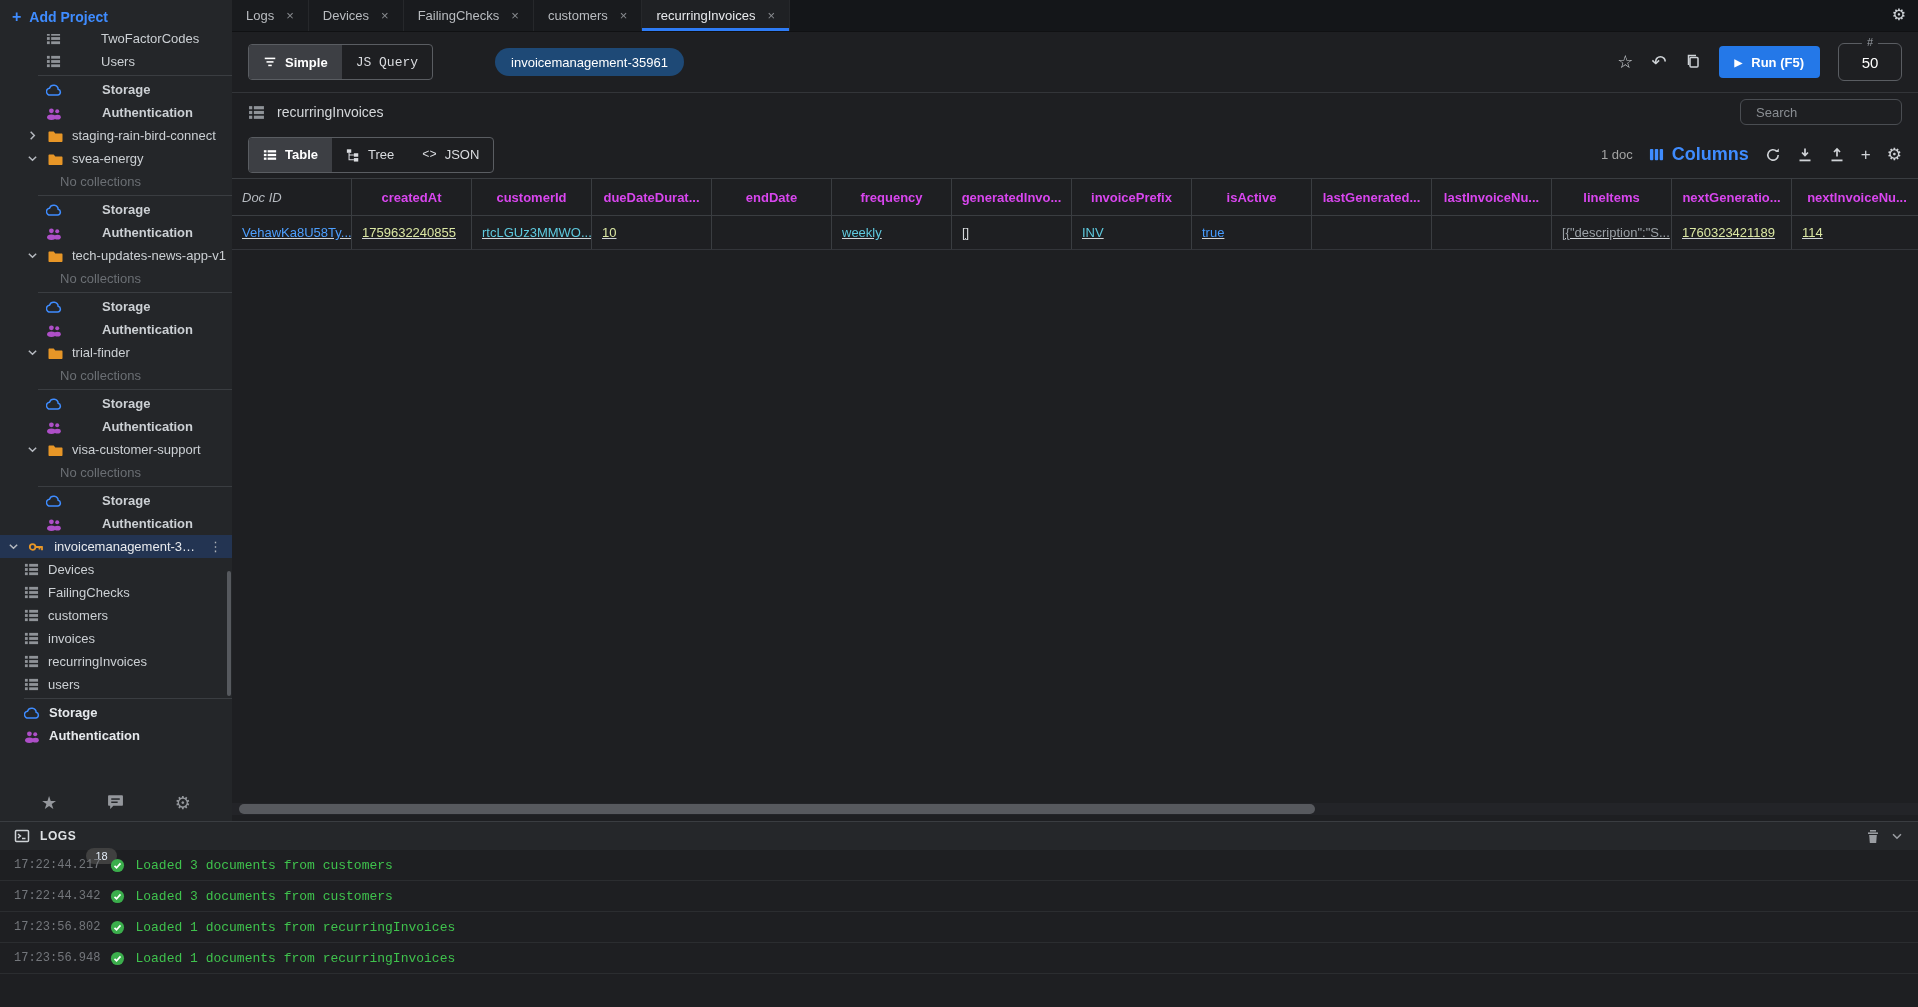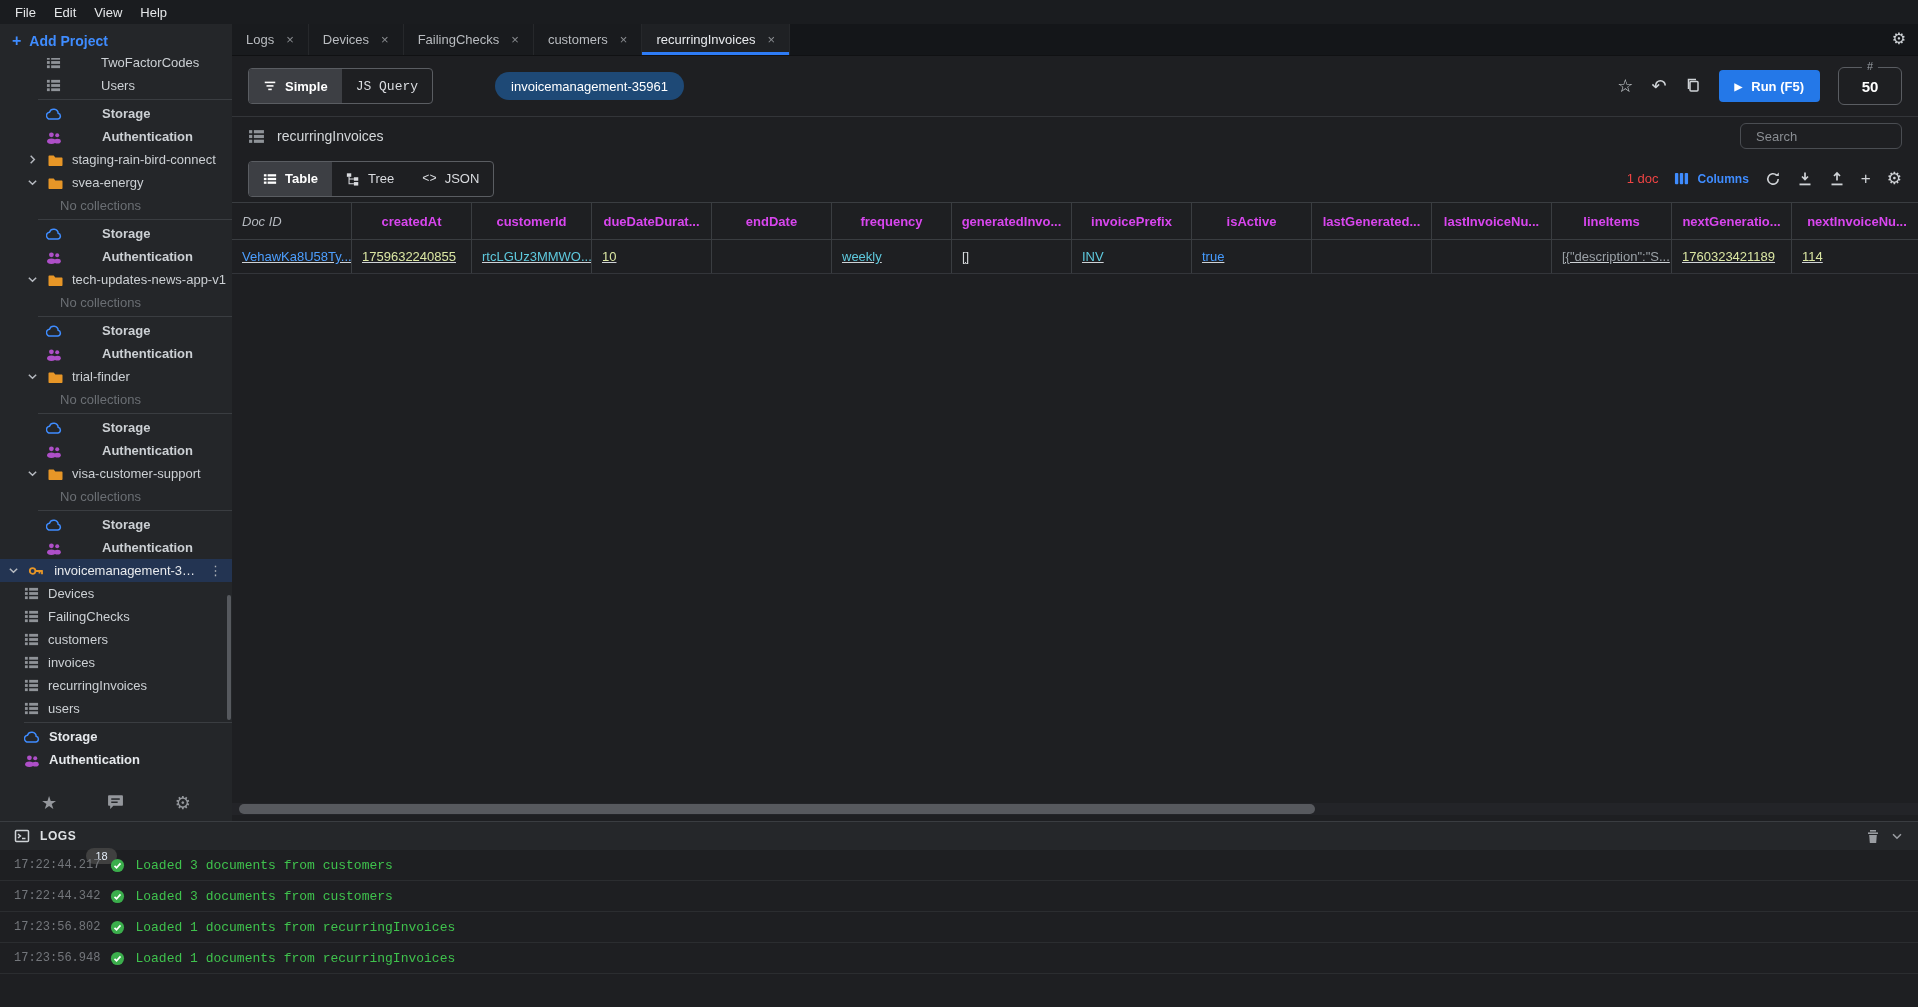--- a/index.html
+++ b/index.html
@@ -67,40 +67,40 @@
   .qicon{font-size:18px;color:#cfd3d7;cursor:pointer;line-height:1;}
   .run-btn{height:32px;background:#2478e8;border:none;border-radius:4px;color:#fff;font-weight:bold;
            font-size:13px;display:flex;align-items:center;gap:9px;padding:0 16px;cursor:pointer;
            font-family:"Liberation Sans",sans-serif;}
   .run-btn .play{font-size:10px;}
   .limit-box{position:relative;width:62px;height:36px;border:1px solid #5a5d62;border-radius:6px;
              display:flex;align-items:center;justify-content:center;}
   .limit-box .hash{position:absolute;top:-8px;left:50%;transform:translateX(-50%);background:#1e1f22;
                    padding:0 5px;font-size:11px;color:#9aa0a6;}
   .limit-box input{width:40px;background:transparent;border:none;outline:none;color:#fff;
-                   font-size:15px;text-align:center;font-family:"Liberation Sans",sans-serif;font-weight:bold;}
+                   font-size:15px;text-align:center;font-family:"Liberation Sans",sans-serif;}
 
   
   .colhead{height:38px;border-top:1px solid #333539;display:flex;align-items:center;gap:12px;
            padding:0 16px;flex:0 0 auto;}
   .colhead .title{font-size:14px;color:#d5d8db;}
   .colhead .spacer{flex:1 1 auto;}
   .search input{width:130px;height:24px;background:transparent;border:1px solid #4a4d52;border-radius:6px;
         color:#d5d8db;font-size:13px;padding:0 15px;outline:none;font-family:"Liberation Sans",sans-serif;}
   .search input::placeholder{color:#8a8e93;}
 
   
   .fsrow{height:37px;display:flex;align-items:center;gap:34px;padding:0 16px;flex:0 0 auto;}
   .fsbtn{display:flex;align-items:center;gap:9px;color:#3f8cff;font-size:13px;font-weight:bold;cursor:pointer;}
 
   
   .viewbar{height:47px;display:flex;align-items:center;padding:0 16px;gap:15px;flex:0 0 auto;}
   .viewbar .right{margin-left:auto;display:flex;align-items:center;gap:16px;}
-  .doc-count{color:#ef4444;font-size:13px;}
-  .columns-btn{display:flex;align-items:center;gap:8px;color:#3f8cff;font-weight:bold;font-size:12px;cursor:pointer;}
+  .doc-count{color:#a3a3a3;font-size:13px;}
+  .columns-btn{display:flex;align-items:center;gap:8px;color:#3f8cff;font-weight:bold;font-size:18px;cursor:pointer;}
   .vicon{color:#d0d3d7;cursor:pointer;line-height:0;}
   .vicon.txt{font-size:17px;line-height:1;}
 
   
   .grid{flex:1 1 auto;position:relative;overflow:hidden;}
   .thead,.trowdata{display:flex;}
   .thead{border-top:1px solid #3a3d41;border-bottom:1px solid #3a3d41;height:36px;}
   .trowdata{border-bottom:1px solid #33353a;height:33px;text-decoration:underline;}
   .th,.td{width:120px;flex:0 0 120px;display:flex;align-items:center;padding:0 10px;
           border-right:1px solid #3a3d41;box-sizing:border-box;overflow:hidden;white-space:nowrap;}
@@ -128,26 +128,20 @@
   .lrow{height:30px;display:flex;align-items:center;gap:10px;padding:0 14px;border-bottom:1px solid #2b2d30;
         font-family:"Liberation Mono",monospace;}
   .ltime{color:#73767b;font-size:12px;}
   .lmsg{color:#3fc24d;font-size:13px;}
 </style>
 </head>
 <body>
 
 <div class="app">
 
-  <div class="menubar">
-      <span class="menu-item">File</span>
-      <span class="menu-item">Edit</span>
-      <span class="menu-item">View</span>
-      <span class="menu-item">Help</span>
-    </div>
 
   <div class="mid">
 
     <aside class="sidebar">
       <div class="sb-head">
         <span class="plus">+</span>
         <span>Add Project</span>
       </div>
       <div class="tree">
         <div>

